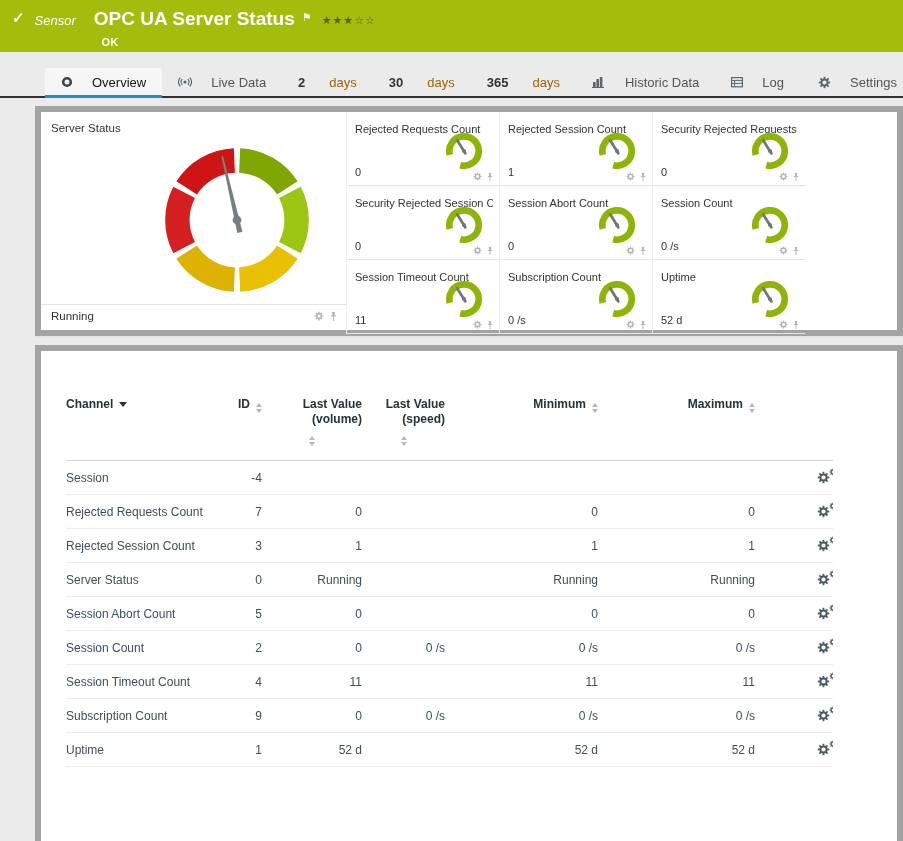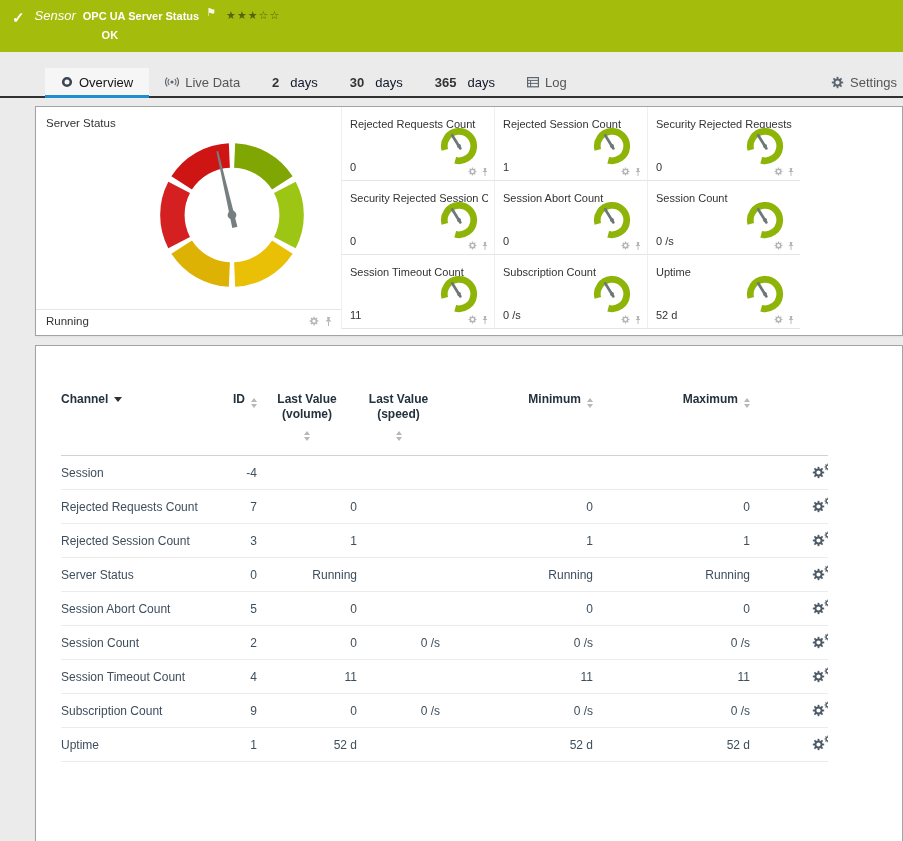--- a/index.html
+++ b/index.html
@@ -7,38 +7,38 @@
   body {
     width:903px; height:841px; overflow:hidden; position:relative;
     background:#ebebeb; font-family:"Liberation Sans", sans-serif;
   }
 
   
   .app-header { height:52px; background:#a4bd0d; color:#fff; display:flex; align-items:flex-start; padding:8px 0 0 12px; }
   .check { font-size:15px; font-weight:bold; margin:1px 10px 0 0; }
   .hdr-line1 { display:flex; align-items:baseline; gap:7px; }
   .sensor-label { font-style:italic; font-size:13px; }
-  .sensor-title { font-size:11px; font-weight:bold; }
+  .sensor-title { font-size:19px; font-weight:bold;margin-left:11px; }
   .flag { font-size:11px; color:rgba(255,255,255,.9); position:relative; top:-4px; }
   .stars { font-size:11px; color:#57630a; letter-spacing:1px; margin-left:3px; position:relative; top:-1px; }
   .hdr-status { font-size:11px; font-weight:bold; margin:6px 0 0 21px;padding-left:46px; }
 
   
   .tabbar { margin-top:16px; height:30px; padding-left:45px; display:flex; align-items:stretch; border-bottom:2px solid #313131; }
-  .tab { display:flex; align-items:center; gap:6px; padding:0 16px; font-size:13px; color:#555; cursor:pointer; position:relative; white-space:nowrap;justify-content:flex-end; }
+  .tab { display:flex; align-items:center; gap:19px; padding:0 16px; font-size:13px; color:#555; cursor:pointer; position:relative; white-space:nowrap;justify-content:flex-end; }
   .tab .ticon { color:#5c6670; display:flex; }
   .tab.active { color:#141414; background:#f6f6f6; }
   .tab.active .ticon { color:#3c4650; }
   .tab.active::after { content:""; position:absolute; left:0; right:0; bottom:-2px; height:3px; background:#1f8dd1; }
   .tab .num { font-weight:bold; color:#333; }
-  .tab .unit { color:#0f172a; margin-left:5px; }
+  .tab .unit { color:#a16207; margin-left:5px; }
   .tab-settings { margin-left:auto; padding-right:6px; }
 
   
-  .panel { background:#fff; border:1px solid #a3a3a3; margin-left:35px; box-shadow:0 1px 2px rgba(0,0,0,.05); }
+  .panel { background:#fff; border:6px solid #a3a3a3; margin-left:35px; box-shadow:0 1px 2px rgba(0,0,0,.05); }
 
   .panel-gauges { margin-top:8px; height:230px; display:flex; }
   .big-tile { width:305px; flex:none; position:relative; padding:10px 0 0 10px; }
   .tile-title { font-size:11.5px; color:#333; }
   .big-gauge { display:block; margin:0 0 0 100px; width:172px; height:172px; }
   .tile-footer { position:absolute; left:0; right:0; bottom:6px; border-top:1px solid #e5e5e5; display:flex; justify-content:space-between; align-items:center; padding:5px 8px 2px 10px; }
   .status-text { font-size:11.5px; color:#333; }
   .icon-pair { display:flex; gap:5px; align-items:center; color:#b5b5b5; }
   .icon-pair svg { display:block; }
 
@@ -48,21 +48,21 @@
   .mini-value { position:absolute; left:8px; bottom:7px; font-size:11px; color:#333; }
   .mini-gauge { position:absolute; right:13px; top:16px; width:44px; height:42px; }
   .cell-icons { position:absolute; right:5px; bottom:3px; display:flex; gap:4px; color:#b5b5b5; }
   .cell-icons svg { display:block; }
 
   
   .panel-table { margin-top:9px; height:520px; padding:42px 0 0 25px; }
   table.channels { border-collapse:collapse; width:767px; table-layout:fixed; font-size:12px; }
   .channels th { font-weight:bold; color:#24323e; text-align:right; vertical-align:top; padding:4px 0 14px; border-bottom:1px solid #d2d2d2; }
   .channels th.col-channel { text-align:left; }
-  .channels th.two-line { text-align:center; line-height:1.25; }
+  .channels th.two-line { text-align:right; line-height:1.25; }
   .channels td { padding:9.5px 0; border-bottom:1px solid #ececec; color:#3e4e5c; text-align:right; white-space:nowrap; overflow:hidden; }
   .channels td.cell-channel { text-align:left; }
   .channels td.cell-gear { text-align:left; padding:5px 0 5px 62px; }
 
   .sort { display:inline-flex; flex-direction:column; gap:2px; margin-left:6px; vertical-align:1px; }
   .sort i { display:block; width:0; height:0; border-left:3.5px solid transparent; border-right:3.5px solid transparent; }
   .sort .up { border-bottom:4px solid #b8b8b8; }
   .sort .dn { border-top:4px solid #b8b8b8; }
   .sort-row { text-align:center; margin-top:3px; }
   .sort-row .sort { margin-left:0; }
@@ -153,20 +153,28 @@
     <span class="num">2</span>
     <span class="unit">days</span>
   </div>
   <div class="tab">
     <span class="num">30</span>
     <span class="unit">days</span>
   </div>
   <div class="tab">
     <span class="num">365</span>
     <span class="unit">days</span>
+  </div>
+  <div class="tab">
+    <span class="ticon">
+        <svg width="14" height="12">
+          <use href="#i-bars"></use>
+        </svg>
+      </span>
+    <span>Historic Data</span>
   </div>
   <div class="tab">
     <span class="ticon">
         <svg width="12" height="11">
           <use href="#i-grid"></use>
         </svg>
       </span>
     <span>Log</span>
   </div>
   <div class="tab tab-settings">

